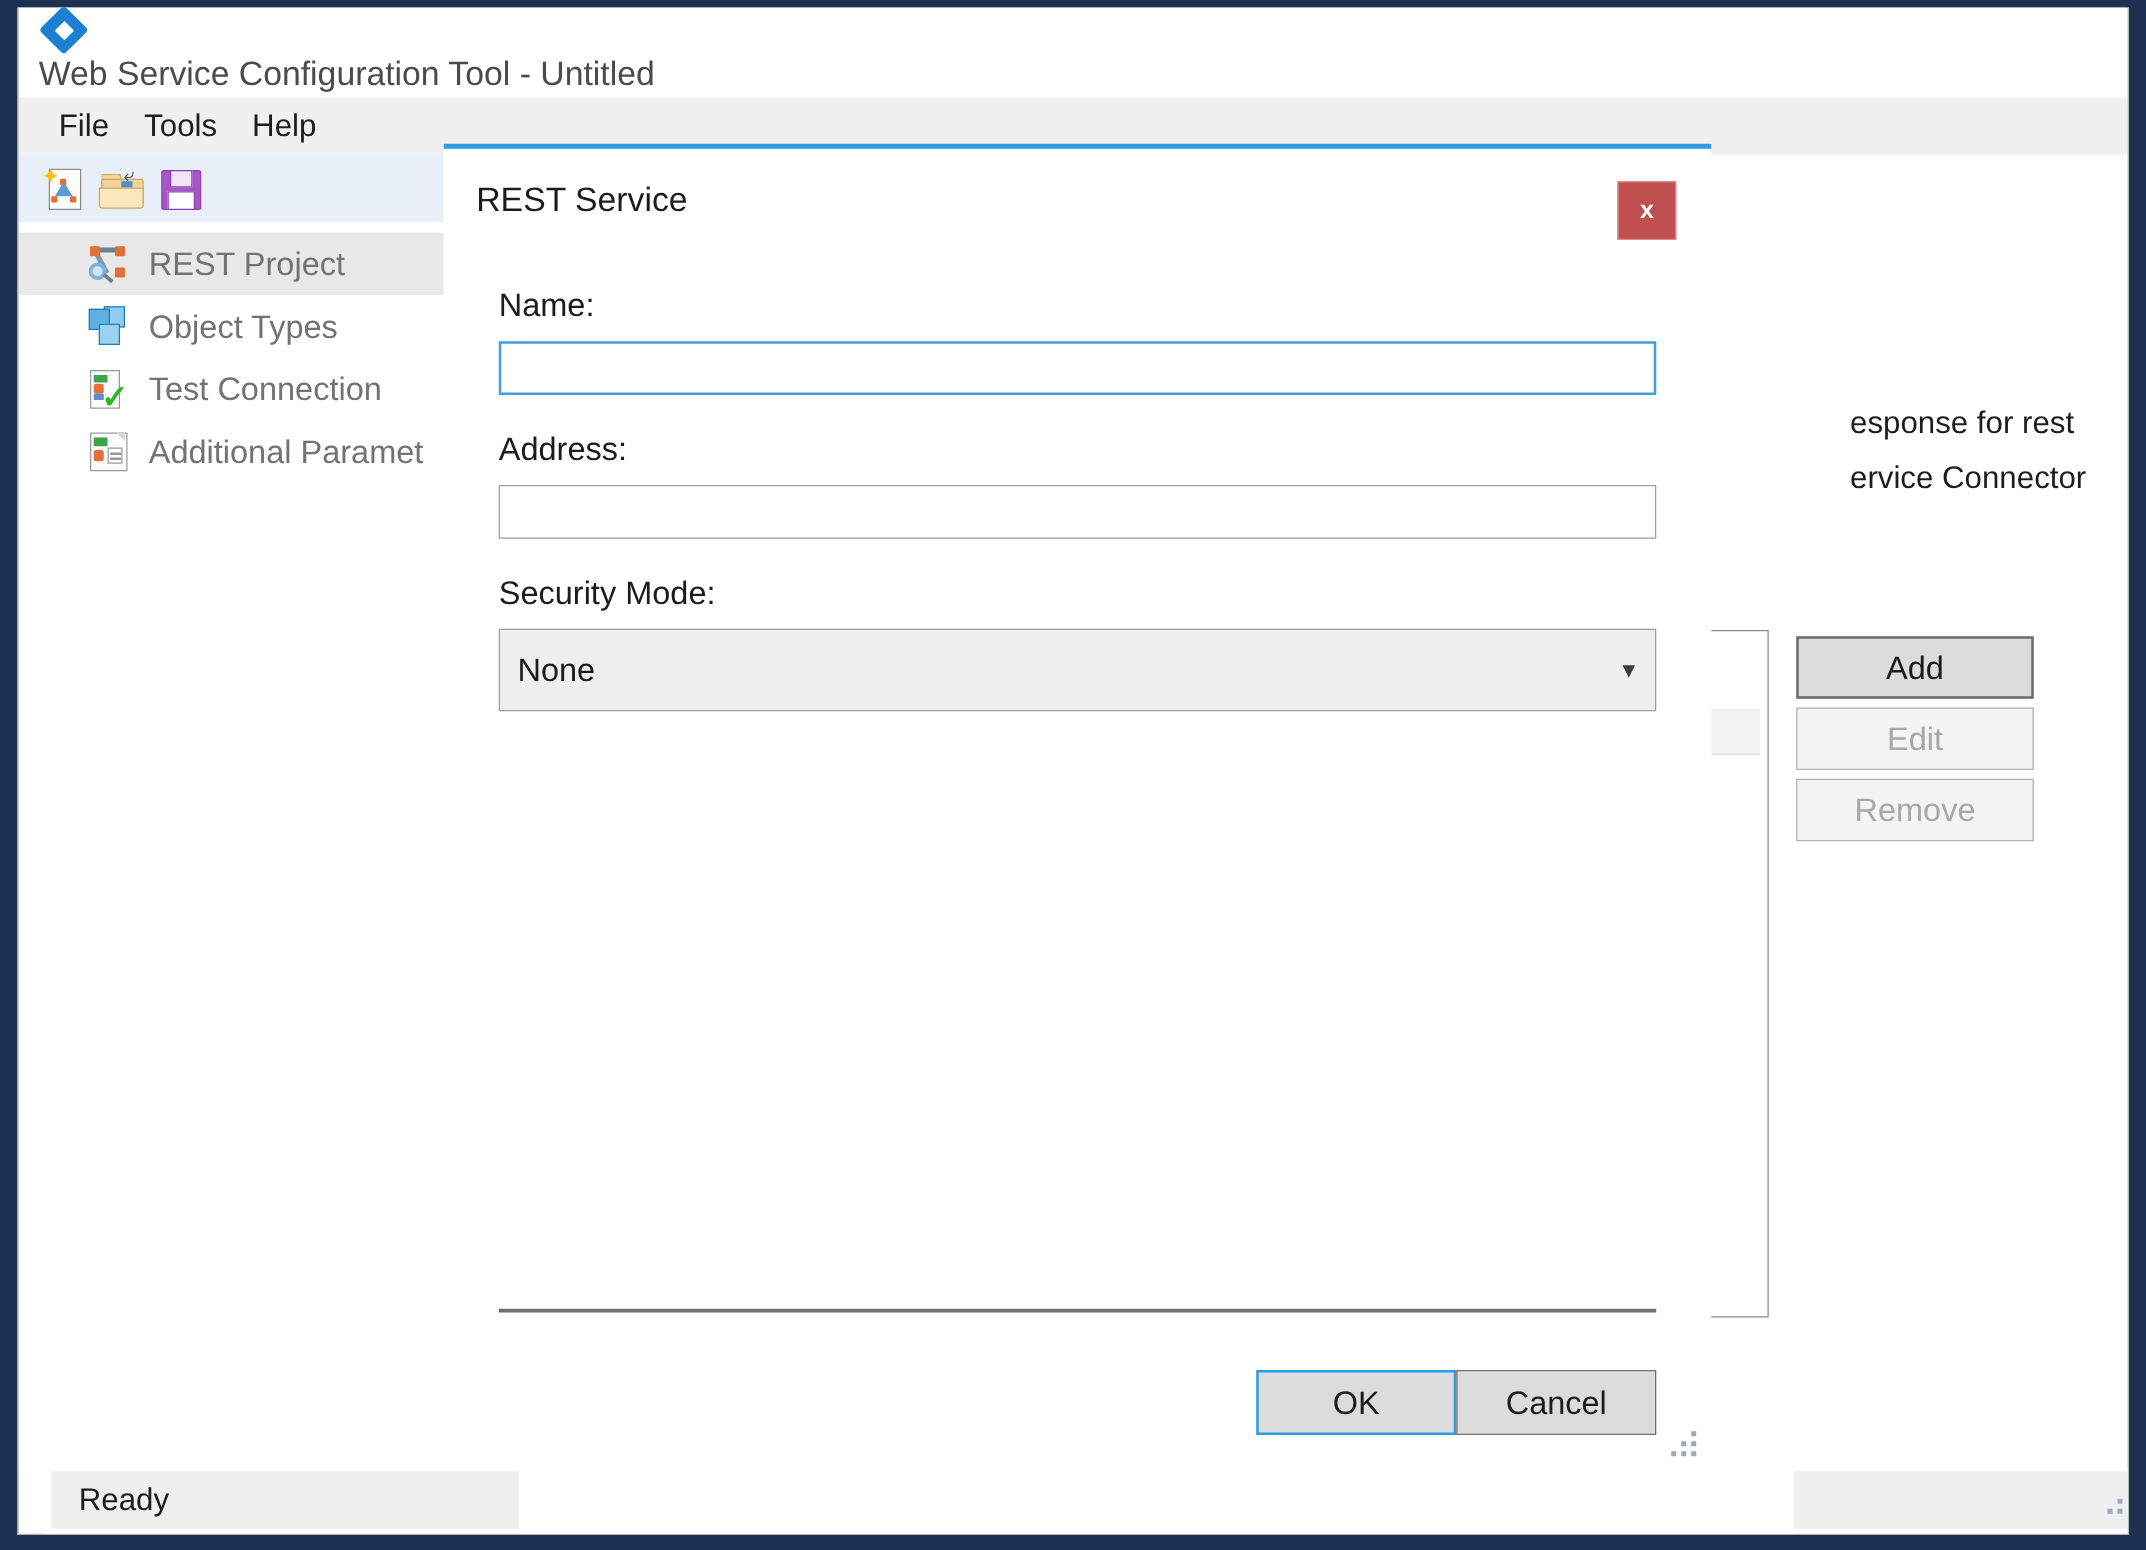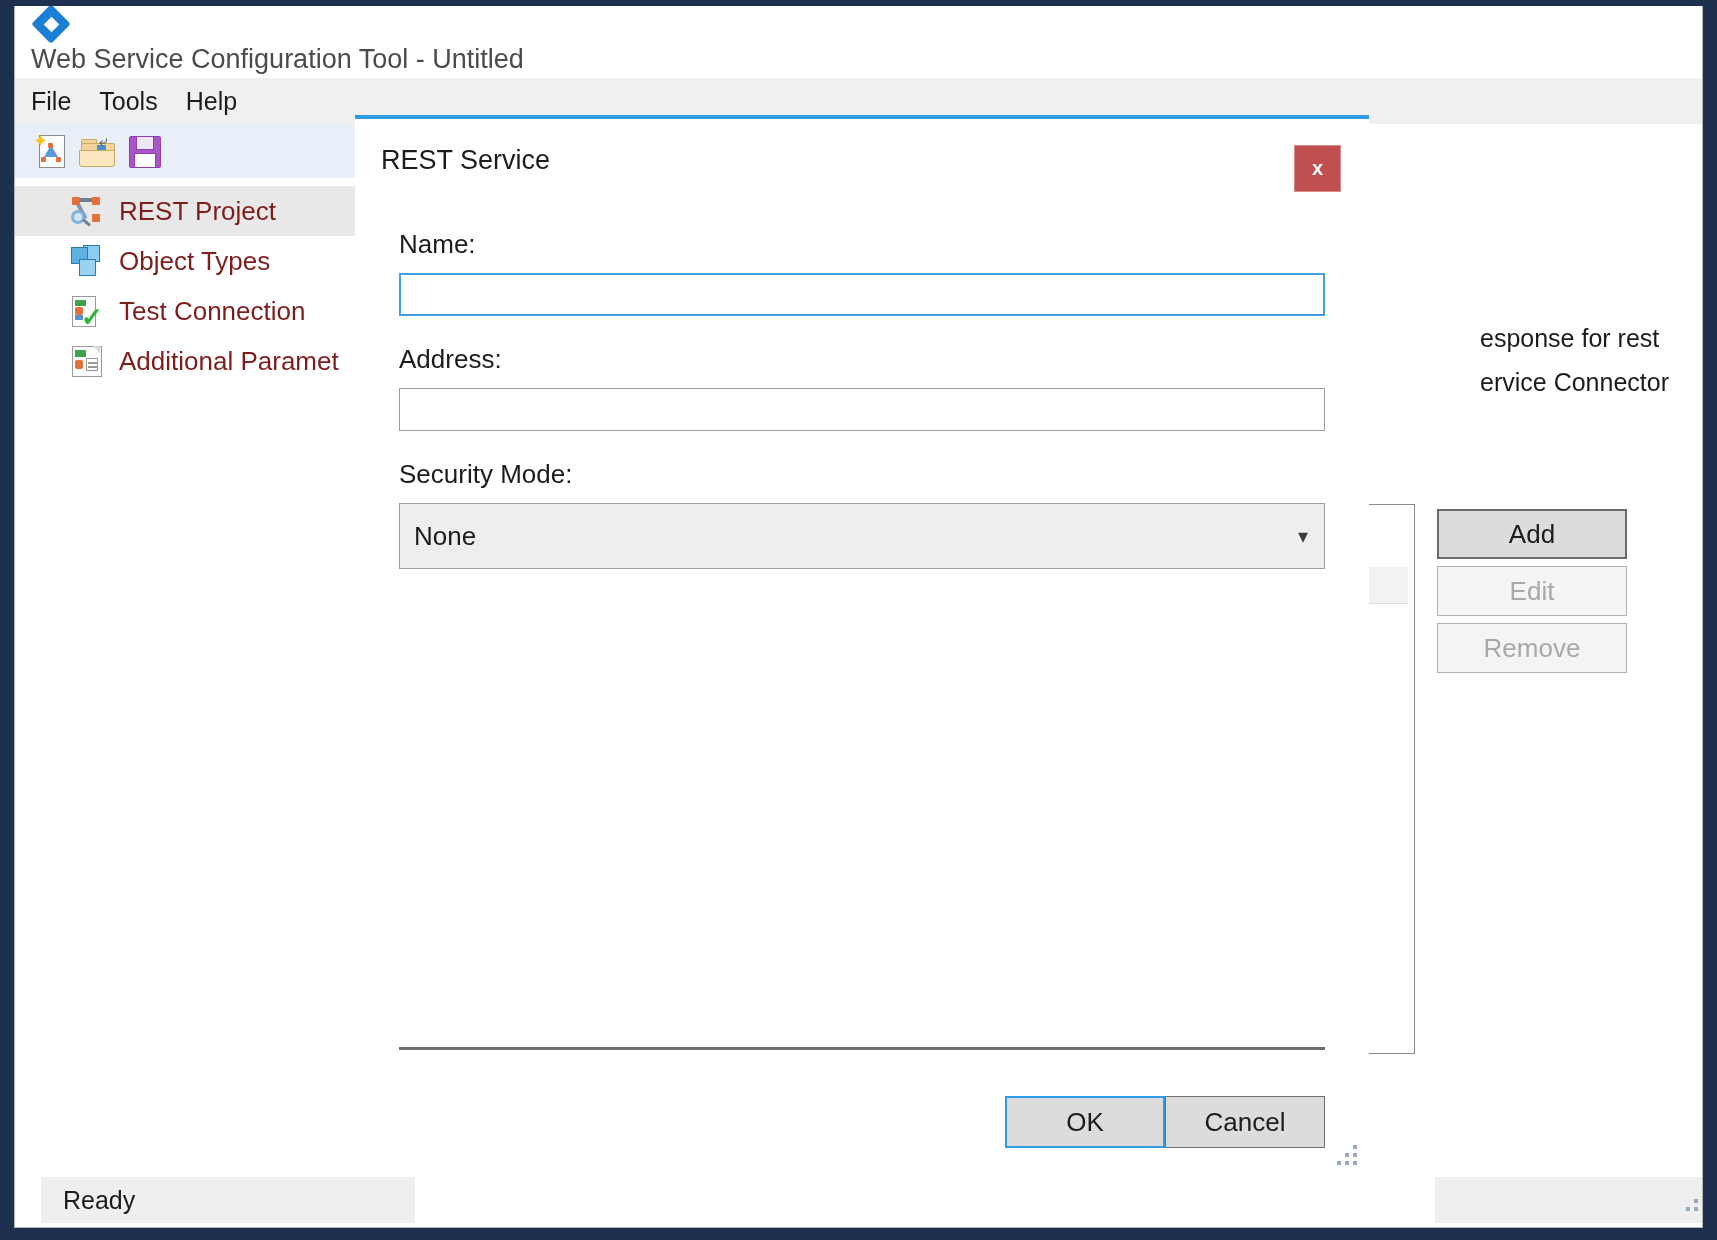--- a/index.html
+++ b/index.html
@@ -101,21 +101,21 @@
 
   
   #menu-bar {
     position: absolute;
     left: 0; top: 72px;
     width: 100%;
     height: 46px;
     background: #f0f0f0;
     display: flex;
     align-items: center;
-    padding-left: 2px;
+    padding-left: 18px;
     box-sizing: border-box;
   }
   .menu-item {
     font-size: 25px;
     color: #1c1c1c;
     padding: 4px 14px;
     white-space: nowrap;
   }
 
   
@@ -230,21 +230,21 @@
   .tree-item {
     display: flex;
     align-items: center;
     height: 50px;
     padding-left: 54px;
     white-space: nowrap;
   }
   .tree-item.selected { background: #e8e8e8; }
   .tree-label {
     font-size: 26px;
-    color: #7f1d1d;
+    color: #737373;
     margin-left: 16px;
   }
   .tree-icon { width: 34px; height: 34px; position: relative; flex: none; }
 
   
   .ic-rest .node {
     position: absolute; width: 8px; height: 8px; background: #e2703a; border-radius: 1px;
   }
   .ic-rest .n1 { left: 3px;  top: 3px; }
   .ic-rest .n2 { left: 23px; top: 3px; }

